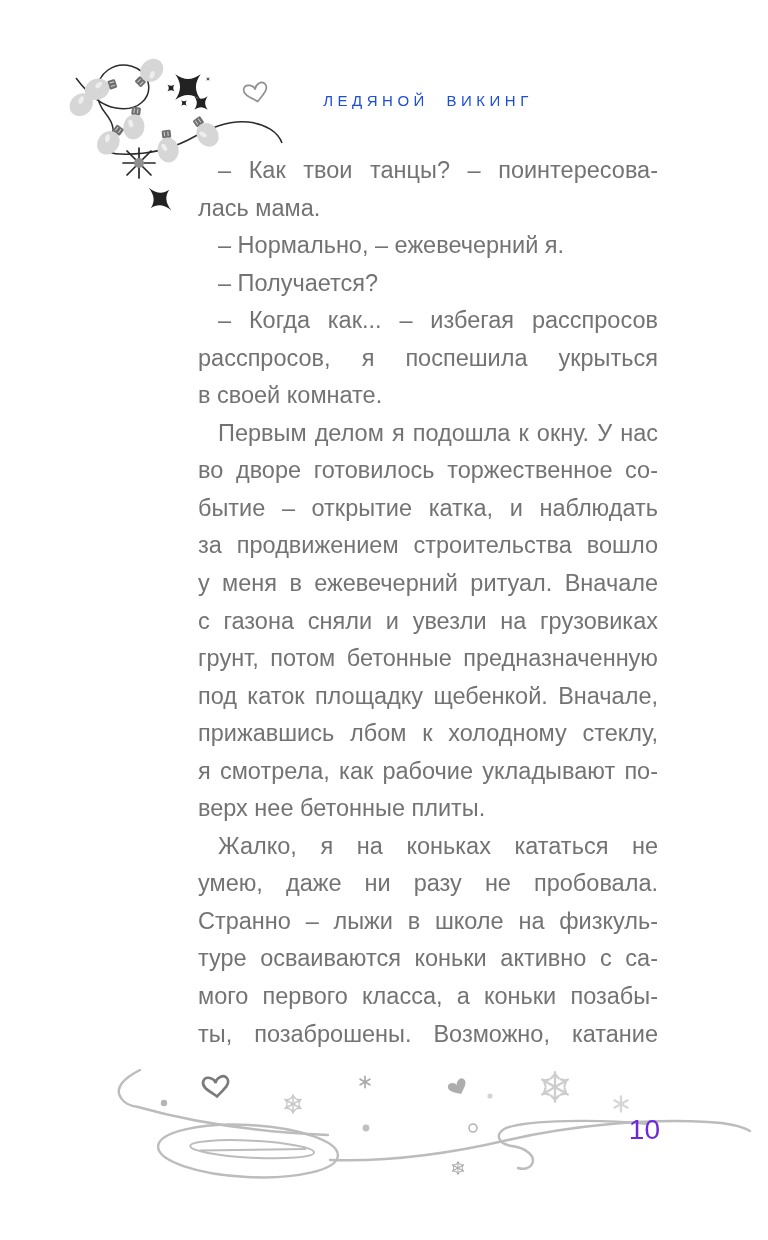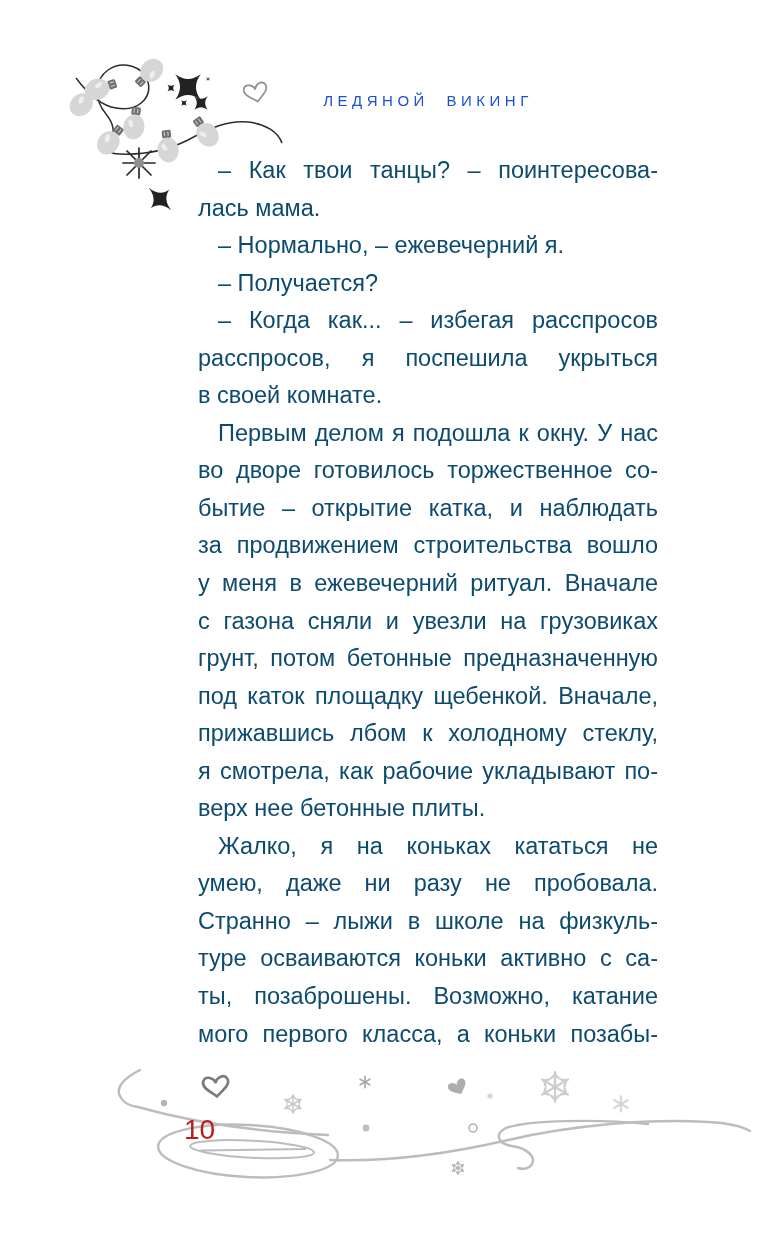--- a/index.html
+++ b/index.html
@@ -21,33 +21,33 @@
     color:#1d4ed8;
     font-weight:400;
   }
   .deco-topleft { position:absolute; left:50px; top:48px; }
   .deco-bottom  { position:absolute; left:88px; top:1062px; }
   .body-text {
     position:absolute;
     left:198px; top:152px; width:460px;
     font-size:23.5px;
     line-height:37.55px;
-    color:#0c4a6e;
+    color:#737373;
     font-weight:400;
   }
   .para { margin:0; }
   .line { display:block; white-space:normal; }
   .line.just { text-align:justify; text-align-last:justify; }
   .line.first { text-indent:20px; }
   .page-number {
     position:absolute;
-    left:184px; top:1114px; width:460px;
-    text-align:left;
+    left:200px; top:1114px; width:460px;
+    text-align:right;
     font-size:28px;
-    color:#b91c1c;
+    color:#6d28d9;
   }
 </style>
 </head>
 <body>
 
 <div class="page">
 
   <svg class="deco-topleft" width="245" height="180" viewBox="0 0 245 180">
     <defs>
       <g id="bulb">
@@ -119,22 +119,22 @@
         <span class="line just">под каток площадку щебенкой. Вначале,</span>
         <span class="line just">прижавшись лбом к холодному стеклу,</span>
         <span class="line just">я смотрела, как рабочие укладывают по-</span>
         <span class="line">верх нее бетонные плиты.</span>
       </div>
       <div class="para">
         <span class="line just first">Жалко, я на коньках кататься не</span>
         <span class="line just">умею, даже ни разу не пробовала.</span>
         <span class="line just">Странно – лыжи в школе на физкуль-</span>
         <span class="line just">туре осваиваются коньки активно с са-</span>
+        <span class="line just">мого первого класса, а коньки позабы-</span>
         <span class="line just">ты, позаброшены. Возможно, катание</span>
-        <span class="line just">мого первого класса, а коньки позабы-</span>
       </div>
     </div>
 
   <svg class="deco-bottom" width="680" height="138" viewBox="0 0 680 138">
     <defs>
       <g id="spoke" fill="none">
         <line y2="-11"></line>
         <line x1="-2.8" y1="-6.5" x2="0" y2="-9.5"></line>
         <line x1="2.8" y1="-6.5" x2="0" y2="-9.5"></line>
       </g>

